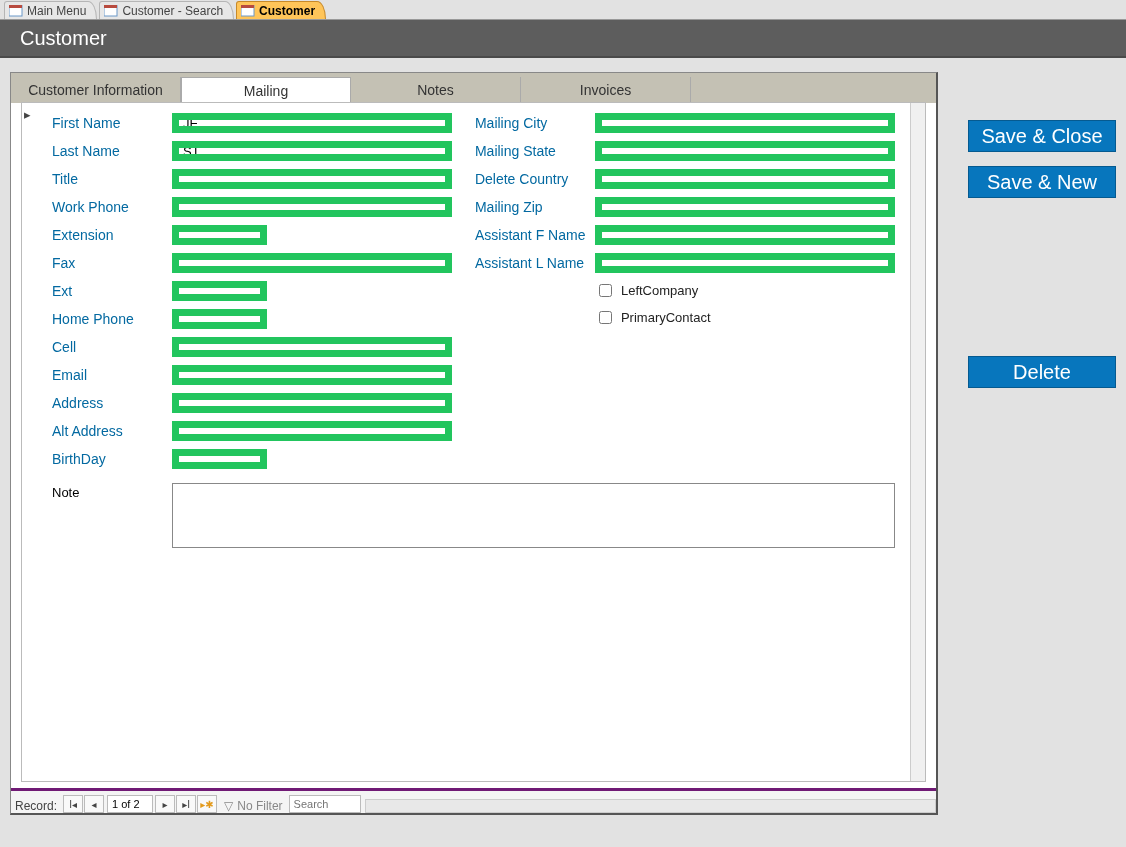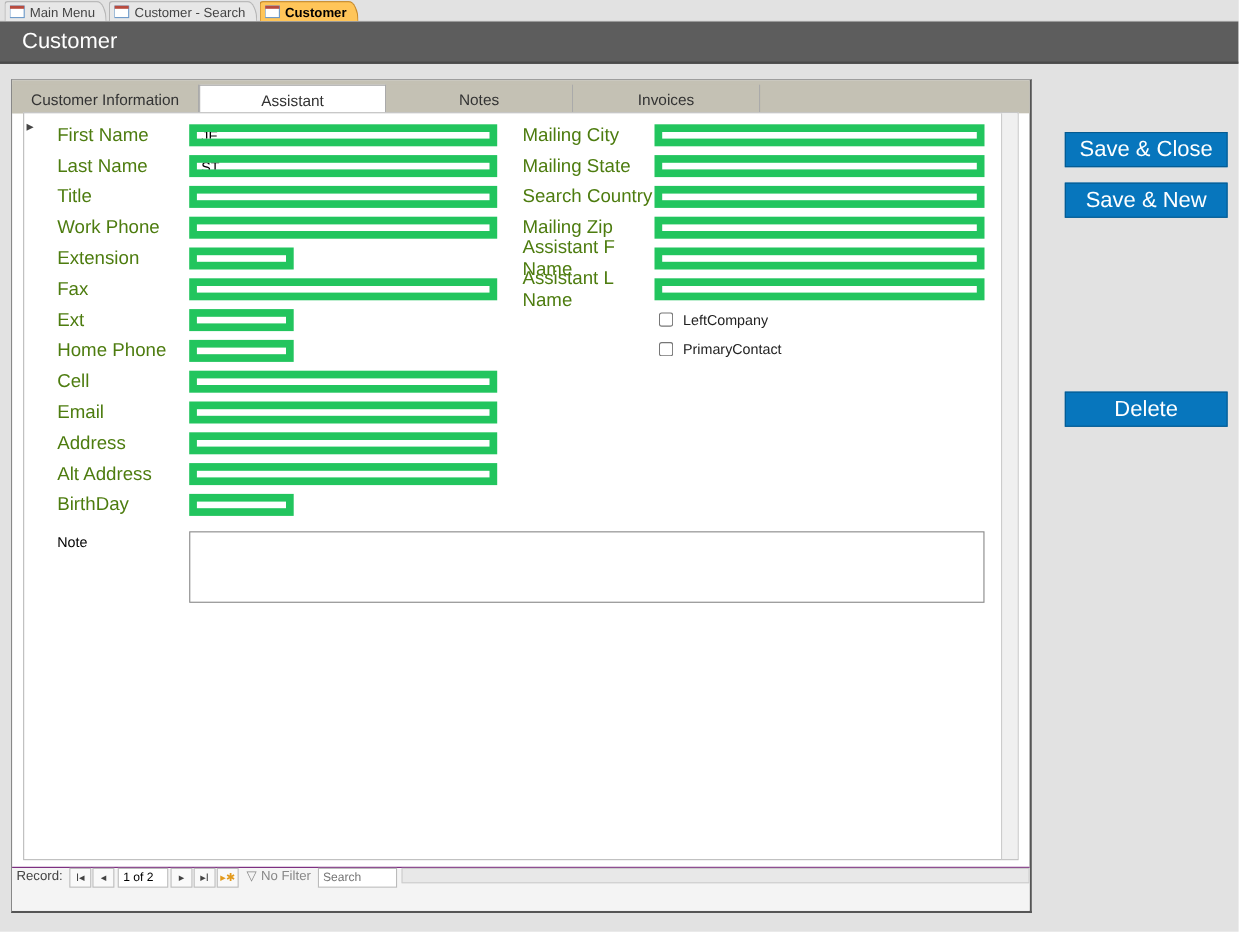--- a/index.html
+++ b/index.html
@@ -129,22 +129,22 @@
   }
   .col { flex: 1; }
   .field-row {
     display: flex;
     align-items: center;
     margin-bottom: 8px;
     height: 20px;
   }
   .field-row label {
     width: 120px;
-    color: #4d7c0f;
-    font-size: 17px;
+    color: #0369a1;
+    font-size: 14px;
   }
   .field-row input[type="text"] {
     height: 20px;
     border: 7px solid #22c55e;
     padding: 1px 4px;
     font-size: 13px;
     font-family: inherit;
   }
   .w-long { width: 280px; }
   .w-long2 { width: 300px; }
@@ -171,23 +171,23 @@
     border: 1px solid #888;
     resize: none;
     font-family: inherit;
     font-size: 13px;
     padding: 2px 4px;
     max-width: 740px;
   }
   
   .rec-nav {
     display: flex;
-    align-items: flex-start;
-    height: 40px;
-    border-top: 1px solid #701a75;
+    align-items: flex-end;
+    height: 25px;
+    border-top: 3px solid #701a75;
     background: #f4f4f4;
     font-size: 12px;
     color: #444;
     padding-left: 4px;
   }
   .rec-nav .lbl { margin-right: 6px; }
   .rec-nav button {
     width: 20px; height: 18px;
     border: 1px solid #bbb;
     background: #f9f9f9;
@@ -279,21 +279,21 @@
 </div>
 
 <div class="main-wrap">
   <div class="form-panel">
 
     <div class="inner-tabs">
       <div class="inner-tab">
           <span>Customer Information</span>
         </div>
       <div class="inner-tab active">
-          <span>Assistant</span>
+          <span>Mailing</span>
         </div>
       <div class="inner-tab">
           <span>Notes</span>
         </div>
       <div class="inner-tab">
           <span>Invoices</span>
         </div>
     </div>
 
     <div class="form-body">
@@ -361,21 +361,21 @@
           <div class="col">
             <div class="field-row">
                 <label>Mailing City</label>
                 <input type="text" class="w-long2" value="" style="">
               </div>
             <div class="field-row">
                 <label>Mailing State</label>
                 <input type="text" class="w-long2" value="" style="">
               </div>
             <div class="field-row">
-                <label>Search Country</label>
+                <label>Delete Country</label>
                 <input type="text" class="w-long2" value="" style="">
               </div>
             <div class="field-row">
                 <label>Mailing Zip</label>
                 <input type="text" class="w-long2" value="" style="">
               </div>
             <div class="field-row">
                 <label>Assistant F Name</label>
                 <input type="text" class="w-long2" value="" style="">
               </div>

